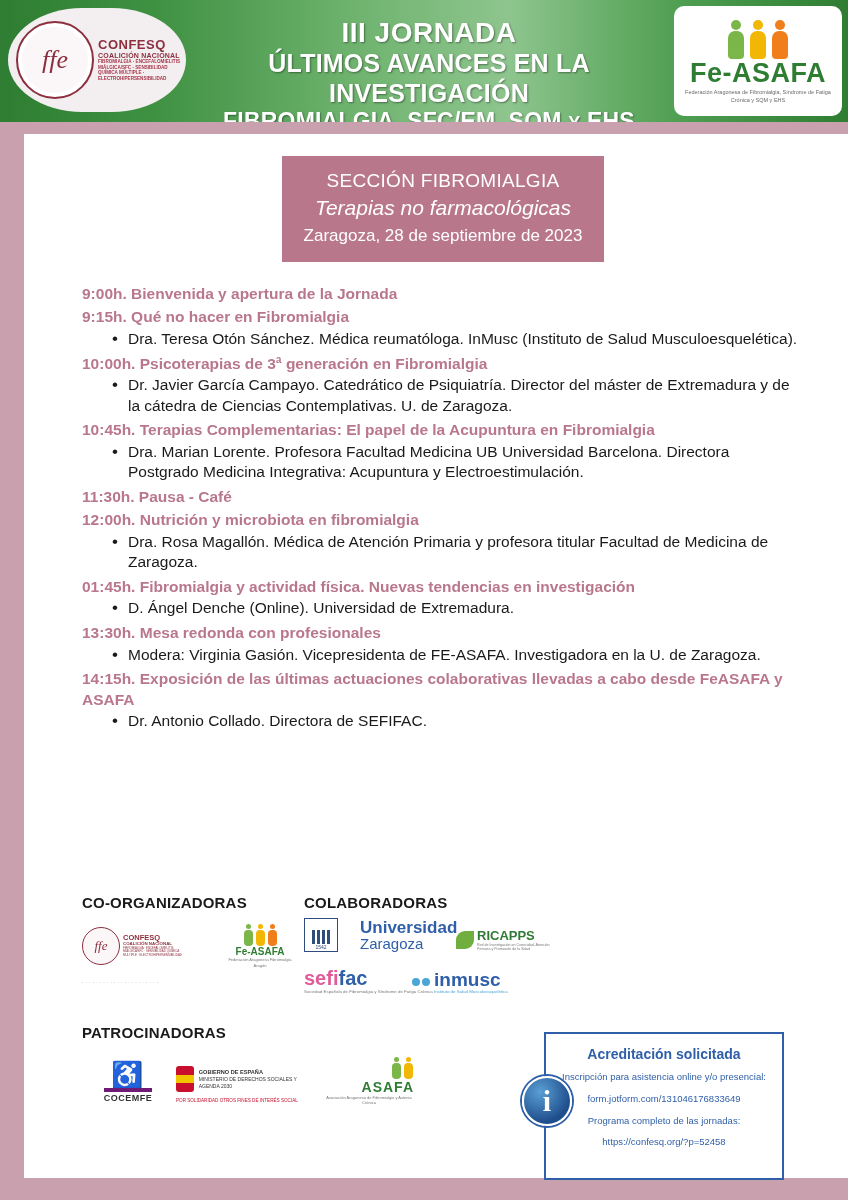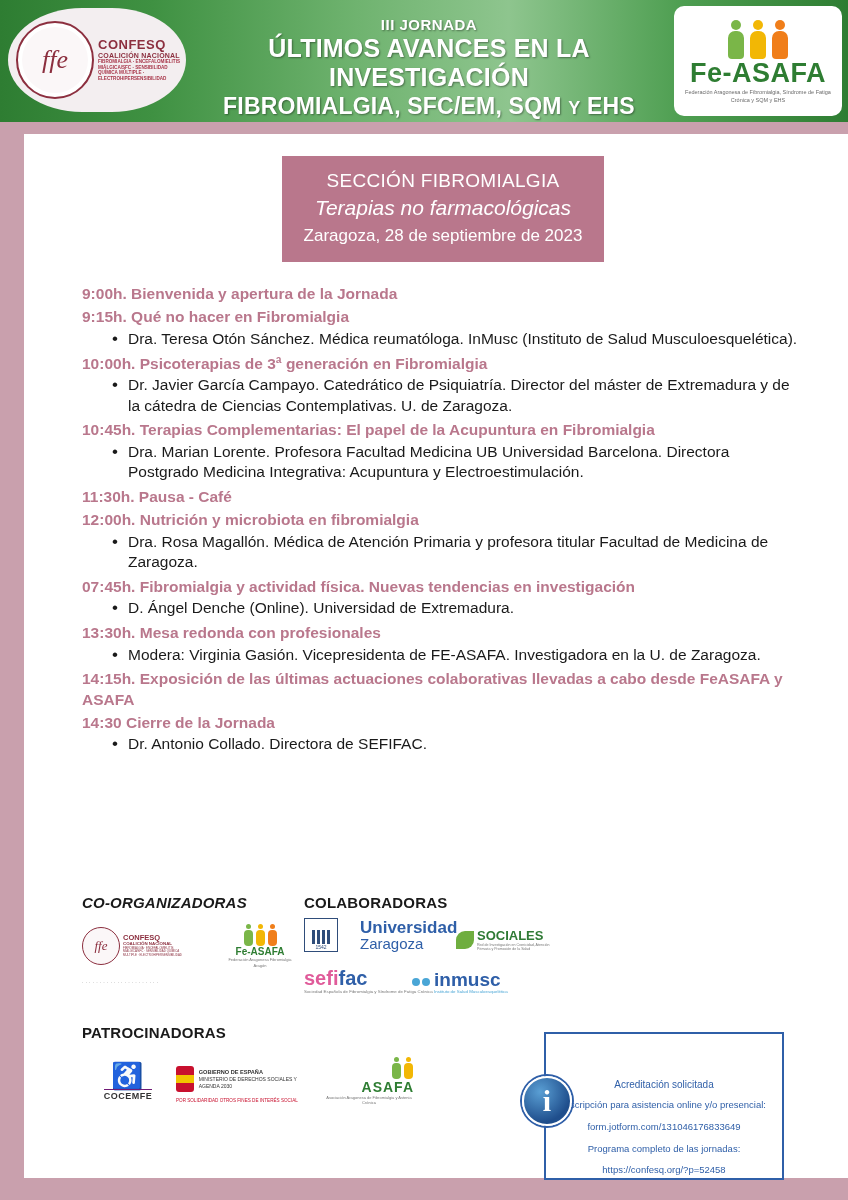--- a/index.html
+++ b/index.html
@@ -24,21 +24,21 @@
   }
   .header-title{
     position:absolute;
     left:190px;right:180px;top:16px;
     text-align:center;
     color:#ffffff;
     font-weight:bold;
     line-height:1.18;
     text-shadow:1px 1px 2px rgba(0,0,0,.4);
   }
-  .ht1{font-size:15px;letter-spacing:.5px;}
+  .ht1{font-size:28px;letter-spacing:.5px;}
   .ht2{font-size:25px;letter-spacing:.2px;}
   .ht3{font-size:23px;letter-spacing:.2px;}
   .ht3 .small{font-size:18px;}
   
   .logo-confesq{
     position:absolute;left:8px;top:8px;width:178px;height:104px;
     background:#f3eef0;border-radius:50%/60%;
     display:flex;align-items:center;
   }
   .confesq-seal{
@@ -92,21 +92,21 @@
     margin:1px 0 4px 30px;padding-left:16px;position:relative;
   }
   .speaker:before{
     content:"\2022";position:absolute;left:0;top:-1px;font-size:17px;color:#1a1a1a;
   }
   
   .foot{position:absolute;left:0;top:742px;width:800px;height:302px;}
   .foot-h{
     position:absolute;color:#1a1a1a;font-weight:bold;font-size:15px;letter-spacing:.2px;
   }
-  .h-co{left:58px;top:18px;font-style:italic;}
+  .h-co{left:58px;top:18px;}
   .h-col{left:280px;top:18px;}
   .h-pat{left:58px;top:148px;}
   
   .mini-confesq{
     position:absolute;left:58px;top:44px;width:150px;height:52px;
     display:flex;align-items:center;
   }
   .mini-seal{
     width:36px;height:36px;border-radius:50%;border:1px solid #8c2f3f;background:#fbf7f8;
     display:flex;align-items:center;justify-content:center;color:#8c2f3f;
@@ -166,42 +166,42 @@
   .inmusc .dots{display:flex;gap:2px;}
   .inmusc .dots i{display:block;width:8px;height:8px;border-radius:50%;background:#4aa6d6;}
   .inmusc .itxt .i1{color:#2f5fa8;font-weight:bold;font-size:19px;line-height:1;}
   .inmusc .itxt .i2{color:#4aa6d6;font-size:4.4px;}
   
   .cocemfe{
     position:absolute;left:58px;top:176px;width:92px;height:60px;
     display:flex;flex-direction:column;align-items:center;justify-content:center;
   }
   .cocemfe .art{color:#e06a2a;font-size:26px;line-height:1;}
-  .cocemfe .nm{color:#333;font-weight:bold;font-size:9px;letter-spacing:.5px;border-top:1px solid #701a75;padding-top:1px;}
+  .cocemfe .nm{color:#333;font-weight:bold;font-size:9px;letter-spacing:.5px;border-top:4px solid #701a75;padding-top:1px;}
   .gob{
     position:absolute;left:152px;top:180px;width:140px;height:46px;
     display:flex;align-items:center;gap:5px;
   }
   .gob .shield{width:20px;height:26px;background:linear-gradient(#c8102e 0 33%,#f1c400 33% 66%,#c8102e 66% 100%);border-radius:3px;}
   .gob .gtxt{color:#333;font-size:5px;line-height:1.45;}
   .gob .gtxt b{font-size:5.6px;}
   .irpf{position:absolute;left:152px;top:222px;color:#c8102e;font-size:4.6px;}
   .asafa{
     position:absolute;left:300px;top:176px;width:90px;height:58px;
     display:flex;flex-direction:column;align-items:flex-end;justify-content:center;
   }
   .asafa .nm{color:#2e7d32;font-weight:bold;font-size:14px;letter-spacing:1px;}
   .asafa .sub{color:#777;font-size:4px;text-align:center;line-height:1.3;}
   
   .infobox{
     position:absolute;left:520px;top:156px;width:240px;height:148px;
     border:2px solid #2f5fa8;box-sizing:border-box;padding:12px 8px 8px 8px;
     text-align:center;
   }
-  .infobox .acc{color:#2f5fa8;font-weight:normal;font-size:10px;margin-top:33px;}
+  .infobox .acc{color:#2f5fa8;font-weight:bold;font-size:14px;}
   .infobox .line{color:#2f5fa8;font-size:9.5px;line-height:1.45;margin-top:8px;}
   .info-i{
     position:absolute;left:498px;top:200px;width:46px;height:46px;border-radius:50%;
     background:radial-gradient(circle at 35% 30%,#5a9fd4,#1f4e8c 70%);
     color:#fff;font-family:"Liberation Serif",serif;font-weight:bold;font-size:30px;
     display:flex;align-items:center;justify-content:center;
     border:2px solid #ffffff;box-shadow:0 0 0 2px #2f5fa8;
   }
 </style>
 </head>
@@ -269,29 +269,28 @@
       <div class="speaker">Dr. Javier García Campayo. Catedrático de Psiquiatría. Director del máster de Extremadura y de la cátedra de Ciencias Contemplativas. U. de Zaragoza.</div>
 
       <div class="time-line">10:45h. Terapias Complementarias: El papel de la Acupuntura en Fibromialgia</div>
       <div class="speaker">Dra. Marian Lorente. Profesora Facultad Medicina UB Universidad Barcelona. Directora Postgrado Medicina Integrativa: Acupuntura y Electroestimulación.</div>
 
       <div class="time-line">11:30h. Pausa - Café</div>
 
       <div class="time-line">12:00h. Nutrición y microbiota en fibromialgia</div>
       <div class="speaker">Dra. Rosa Magallón. Médica de Atención Primaria y profesora titular Facultad de Medicina de Zaragoza.</div>
 
-      <div class="time-line">07:45h. Fibromialgia y actividad física. Nuevas tendencias en investigación</div>
+      <div class="time-line">01:45h. Fibromialgia y actividad física. Nuevas tendencias en investigación</div>
       <div class="speaker">D. Ángel Denche (Online). Universidad de Extremadura.</div>
 
       <div class="time-line">13:30h. Mesa redonda con profesionales</div>
       <div class="speaker">Modera: Virginia Gasión. Vicepresidenta de FE-ASAFA. Investigadora en la U. de Zaragoza.</div>
 
       <div class="time-line">14:15h. Exposición de las últimas actuaciones colaborativas llevadas a cabo desde FeASAFA y ASAFA</div>
 
-      <div class="time-line">14:30 Cierre de la Jornada</div>
       <div class="speaker">Dr. Antonio Collado. Directora de SEFIFAC.</div>
     </div>
 
     <div class="foot">
 
       <div class="foot-h h-co">CO-ORGANIZADORAS</div>
       <div class="foot-h h-col">COLABORADORAS</div>
       <div class="foot-h h-pat">PATROCINADORAS</div>
 
       <div class="mini-confesq">
@@ -336,21 +335,21 @@
         </div>
         <div class="uni-txt">
           <div class="u1">Universidad</div>
           <div class="u2">Zaragoza</div>
         </div>
       </div>
 
       <div class="ricapps">
         <div class="leaf"></div>
         <div>
-          <div class="rtxt">SOCIALES</div>
+          <div class="rtxt">RICAPPS</div>
           <div class="rsub">Red de Investigación en Cronicidad, Atención Primaria y Promoción de la Salud</div>
         </div>
       </div>
 
       <div class="sefifac">
         <div class="s1"><span>sefi</span><b>fac</b></div>
         <div class="s2">Sociedad Española de Fibromialgia y Síndrome de Fatiga Crónica</div>
       </div>
 
       <div class="inmusc">

